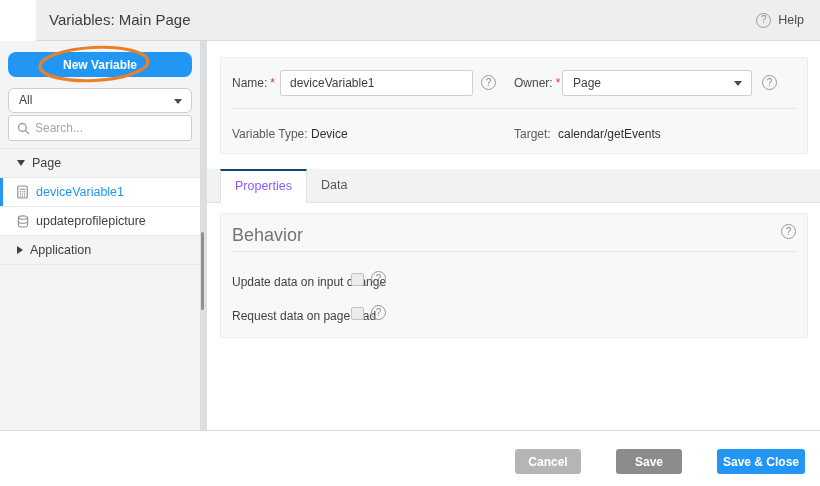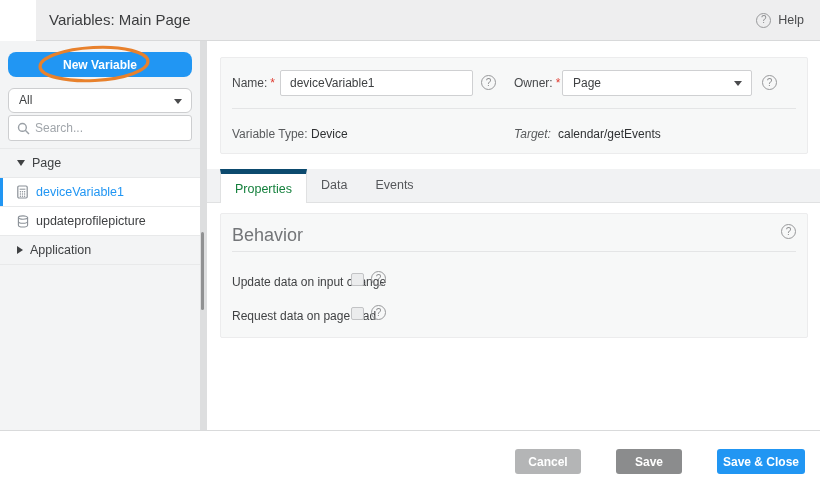--- a/index.html
+++ b/index.html
@@ -78,23 +78,23 @@
   .select { position:absolute; top:0; height:26px; background:#fff;
             border:1px solid #cfd0d2; border-radius:2px; cursor:pointer; }
   .select .val { position:absolute; left:10px; line-height:24px; font-size:12px; color:#3f4143; }
   .fvalue { position:absolute; font-size:12px; color:#2f3133; line-height:26px; white-space:nowrap; }
 
   
   .tabs { position:absolute; left:0; top:128px; width:613px; height:34px;
           background:#f1f2f3; border-bottom:1px solid #e0e1e2; display:flex;
           padding-left:13px; }
   .tab { padding:0 14px; line-height:33px; font-size:12.5px; color:#55575a; cursor:pointer; }
-  .tab.active { background:#fff; border-top:5px solid #0c4a6e;
+  .tab.active { background:#fff; border-top:2px solid #0c4a6e;
                 border-left:1px solid #e0e1e2; border-right:1px solid #e0e1e2;
-                line-height:30px; height:34px; margin-bottom:-1px; color:#15803d; position:relative; z-index:2;text-align:center; }
+                line-height:30px; height:34px; margin-bottom:-1px; color:#8b5cf6; position:relative; z-index:2;text-align:center; }
 
   .sec-title { position:absolute; left:11px; top:11px; font-size:18px; color:#737578; }
   .prow-label { position:absolute; left:11px; font-size:12px; color:#404244; }
   .checkbox { position:absolute; left:130px; width:13px; height:13px;
               background:#ebeced; border:1px solid #c2c3c5; border-radius:2px; cursor:pointer; }
 
   
   .footer { position:absolute; left:0; top:430px; width:820px; height:56px;
             background:#fff; border-top:1px solid #d9dadb; }
   .btns { position:absolute; right:15px; top:18px; display:flex; gap:35px; }
@@ -190,29 +190,28 @@
         <div class="select" style="left:341px; width:190px;">
           <span class="val">Page</span>
           <span class="caret"></span>
         </div>
         <span class="q" style="position:absolute; left:541px; top:5px;">?</span>
       </div>
       <div class="hline" style="top:50px;"></div>
       <div style="position:absolute; top:63px; left:0; right:0; height:26px;">
         <span class="flabel" style="left:11px; color:#595b5d;">Variable Type:</span>
         <span class="fvalue" style="left:90px;">Device</span>
-        <span class="flabel" style="left:293px; color:#595b5d;font-style:italic;">Target:</span>
+        <span class="flabel" style="left:293px; color:#595b5d;">Target:</span>
         <span class="fvalue" style="left:337px;">calendar/getEvents</span>
       </div>
     </div>
 
     <div class="tabs">
       <div class="tab active">Properties</div>
       <div class="tab">Data</div>
-      <div class="tab">Events</div>
     </div>
 
     <div class="panel behavior">
       <div class="sec-title">Behavior</div>
       <span class="q" style="position:absolute; right:11px; top:10px;">?</span>
       <div class="hline" style="top:37px;"></div>
 
       <span class="prow-label" style="top:61px;">Update data on input change</span>
       <span class="checkbox" style="top:59px;"></span>
       <span class="q" style="position:absolute; left:150px; top:57px;">?</span>

